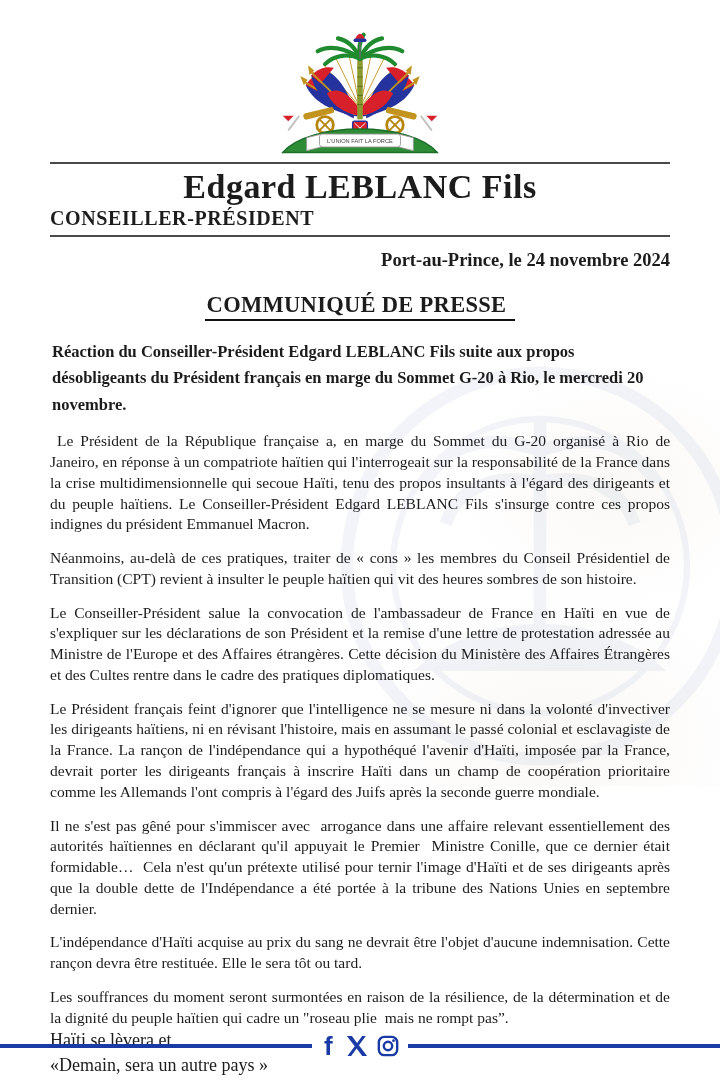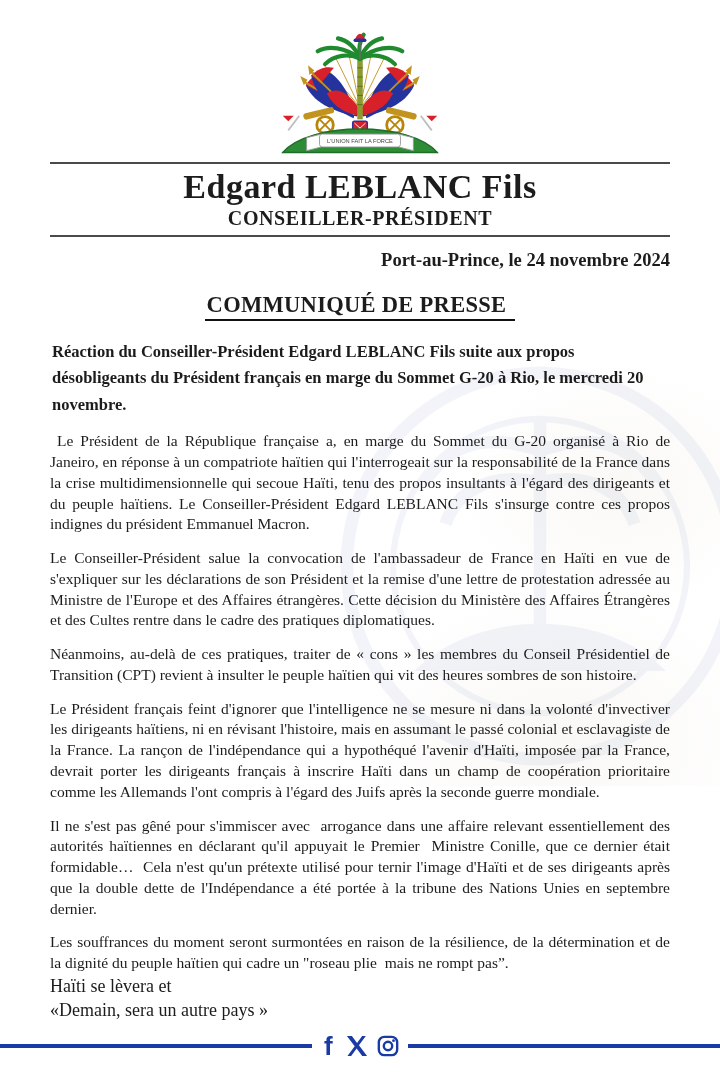--- a/index.html
+++ b/index.html
@@ -30,21 +30,21 @@
   .coat-wrap { text-align:center; height:142px; }
   .coat-wrap svg { height:138px; }
 
   .rule { border:none; border-top:2px solid #4a4a4a; height:0; width:100%; }
 
   .lh-name {
     text-align:center; font-weight:bold; font-size:34px;
     letter-spacing:.5px; margin-top:3px; line-height:1.15;
   }
   .lh-title {
-    text-align:center; font-weight:bold; font-size:20px;
+    font-weight:bold; font-size:20px;
     letter-spacing:.6px; margin-bottom:5px; line-height:1.2;
   }
 
   .dateline {
     text-align:right; font-weight:bold; font-size:18.5px;
     margin-top:13px;
   }
 
   .headline { text-align:center; margin-top:21px; }
   .headline span {
@@ -210,24 +210,25 @@
     <div class="dateline">Port-au-Prince, le 24 novembre 2024</div>
 
     <div class="headline">
       <span>COMMUNIQUÉ DE PRESSE</span>
     </div>
 
     <div class="subject">Réaction du Conseiller-Président Edgard LEBLANC Fils suite aux propos désobligeants du Président français en marge du Sommet G-20 à Rio, le mercredi 20 novembre.</div>
 
     <div class="body-text">
         <p class="para"> Le Président de la République française a, en marge du Sommet du G-20 organisé à Rio de Janeiro, en réponse à un compatriote haïtien qui l'interrogeait sur la responsabilité de la France dans la crise multidimensionnelle qui secoue Haïti, tenu des propos insultants à l'égard des dirigeants et du peuple haïtiens. Le Conseiller-Président Edgard LEBLANC Fils s'insurge contre ces propos indignes du président Emmanuel Macron.</p>
+        <p class="para">Néanmoins, au-delà de ces pratiques, traiter de « cons » les membres du Conseil Présidentiel de Transition (CPT) revient à insulter le peuple haïtien qui vit des heures sombres de son histoire.</p>
         <p class="para">Le Conseiller-Président salue la convocation de l'ambassadeur de France en Haïti en vue de s'expliquer sur les déclarations de son Président et la remise d'une lettre de protestation adressée au Ministre de l'Europe et des Affaires étrangères. Cette décision du Ministère des Affaires Étrangères et des Cultes rentre dans le cadre des pratiques diplomatiques.</p>
-        <p class="para">Néanmoins, au-delà de ces pratiques, traiter de « cons » les membres du Conseil Présidentiel de Transition (CPT) revient à insulter le peuple haïtien qui vit des heures sombres de son histoire.</p>
         <p class="para">Le Président français feint d'ignorer que l'intelligence ne se mesure ni dans la volonté d'invectiver les dirigeants haïtiens, ni en révisant l'histoire, mais en assumant le passé colonial et esclavagiste de la France. La rançon de l'indépendance qui a hypothéqué l'avenir d'Haïti, imposée par la France, devrait porter les dirigeants français à inscrire Haïti dans un champ de coopération prioritaire comme les Allemands l'ont compris à l'égard des Juifs après la seconde guerre mondiale.</p>
         <p class="para">Il ne s'est pas gêné pour s'immiscer avec  arrogance dans une affaire relevant essentiellement des autorités haïtiennes en déclarant qu'il appuyait le Premier  Ministre Conille, que ce dernier était formidable…  Cela n'est qu'un prétexte utilisé pour ternir l'image d'Haïti et de ses dirigeants après que la double dette de l'Indépendance a été portée à la tribune des Nations Unies en septembre dernier.</p>
+        <p class="para">L'indépendance d'Haïti acquise au prix du sang ne devrait être l'objet d'aucune indemnisation. Cette rançon devra être restituée. Elle le sera tôt ou tard.</p>
         <p class="para">Les souffrances du moment seront surmontées en raison de la résilience, de la détermination et de la dignité du peuple haïtien qui cadre un "roseau plie  mais ne rompt pas”.</p>
       </div>
 
     <div>
         <p class="closing-line">Haïti se lèvera et</p>
         <p class="closing-line">«Demain, sera un autre pays »</p>
       </div>
   </div>
 
   <div class="footer">

